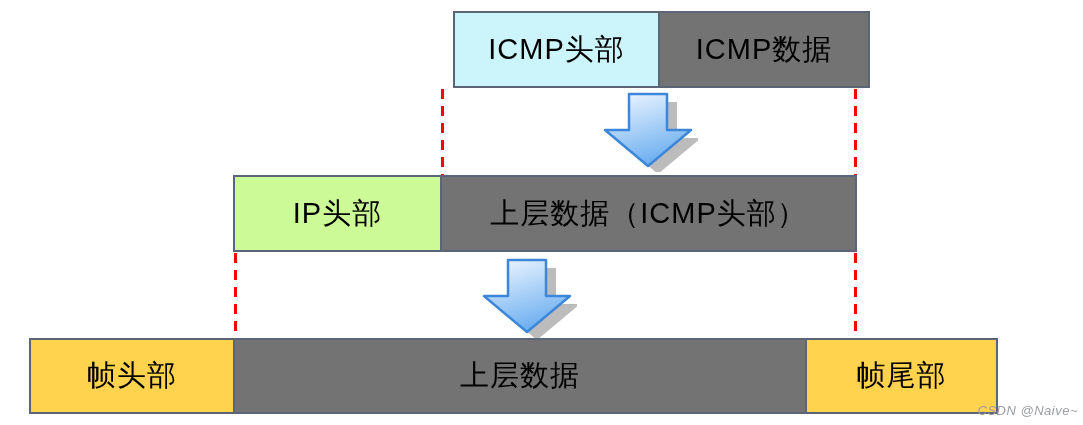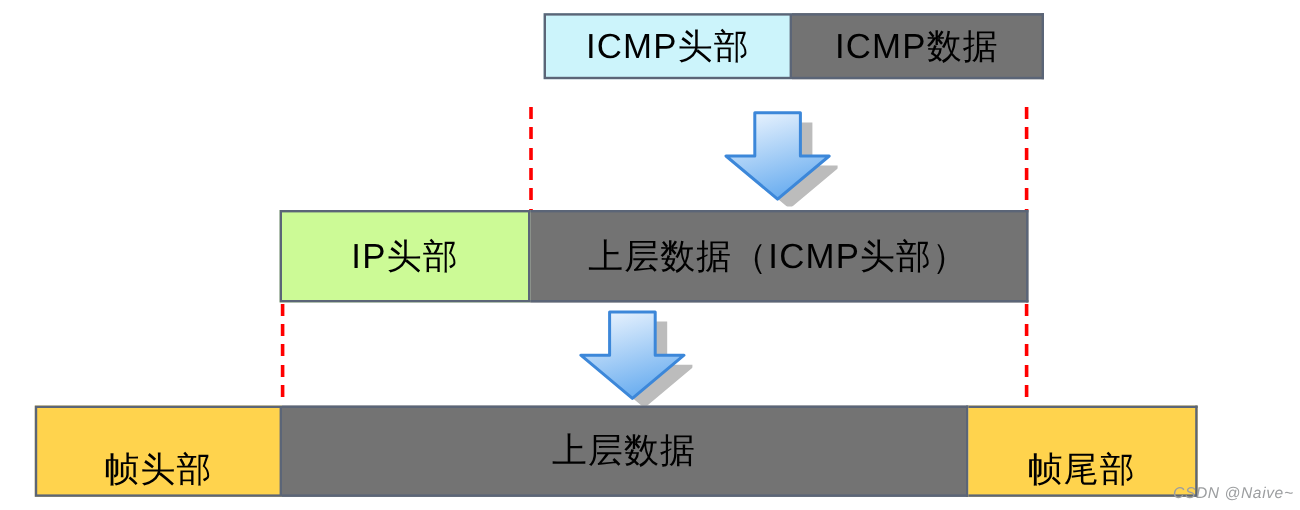--- a/index.html
+++ b/index.html
@@ -17,23 +17,23 @@
     display:flex;align-items:center;justify-content:center;
     border:2px solid var(--cell-border,#5b6577);
     background:#737373;
     font-size:29px;
     letter-spacing:1px;
     white-space:nowrap;
   }
   .cell + .cell{border-left:0;}
   .bg-cyan{background:var(--icmp-header-bg,#ccf4fb);}
   .bg-green{background:var(--ip-header-bg,#ccfa96);}
-  .bg-yellow{background:var(--frame-bg,#ffd34d);align-items:flex-end;}
+  .bg-yellow{background:var(--frame-bg,#ffd34d);}
 
-  .row-icmp{left:440px;top:11px;height:55px;padding-left:13px;}
+  .row-icmp{left:440px;top:11px;height:77px;padding-left:13px;}
   .row-icmp .c1{width:207px;}
   .row-icmp .c2{width:210px;}
 
   .row-ip{left:233px;top:175px;height:77px;border-radius:12px;}
   .row-ip .c1{width:209px;}
   .row-ip .c2{width:415px;}
 
   .row-frame{left:29px;top:338px;height:76px;}
   .row-frame .c1{width:206px;}
   .row-frame .c2{width:572px;}

